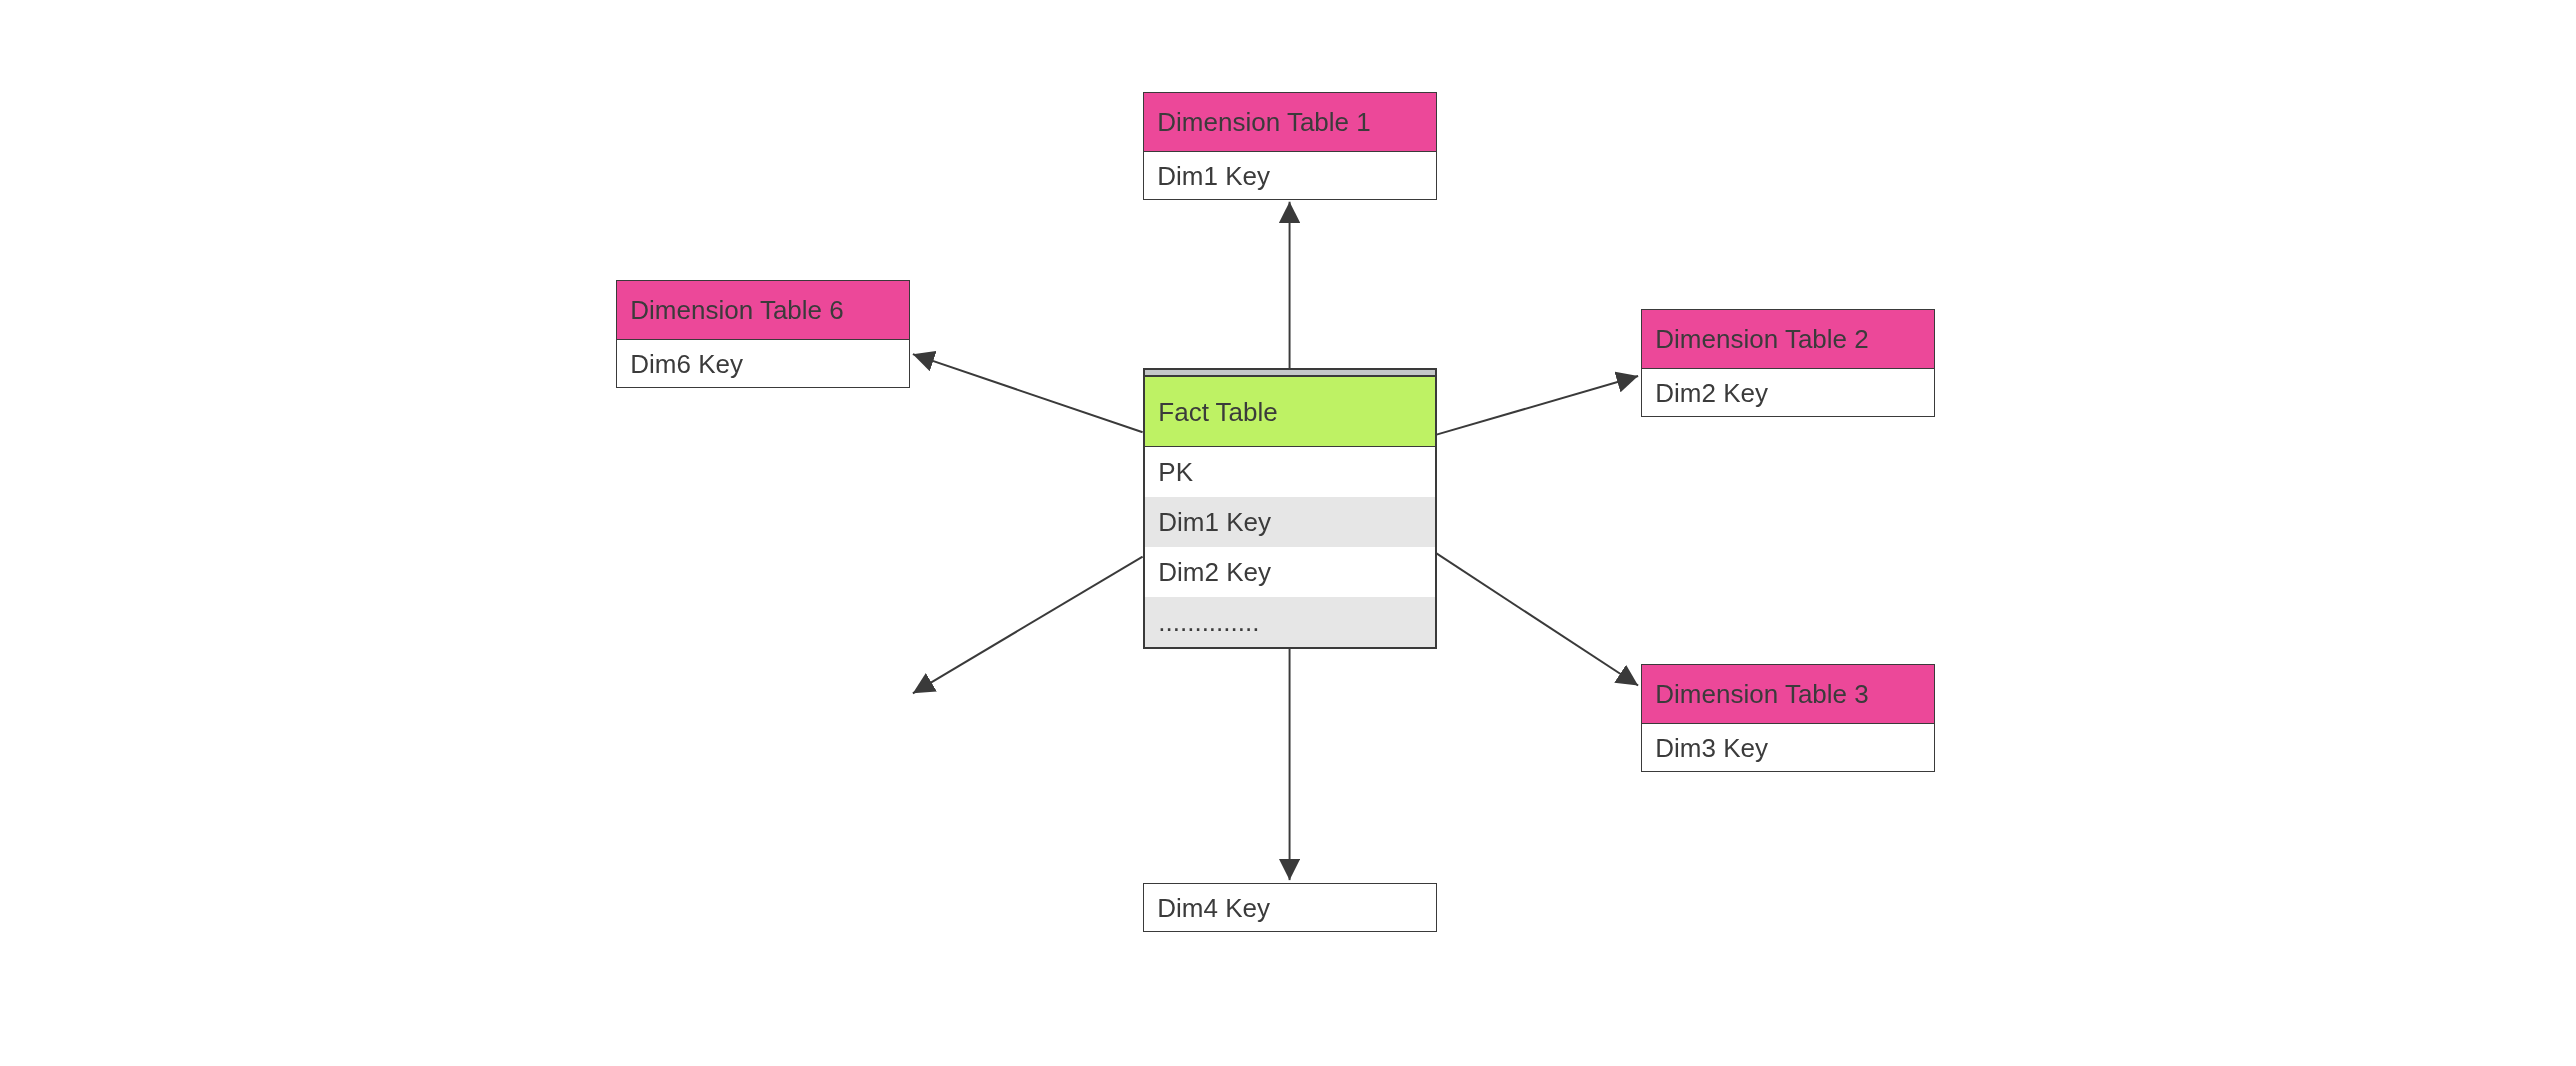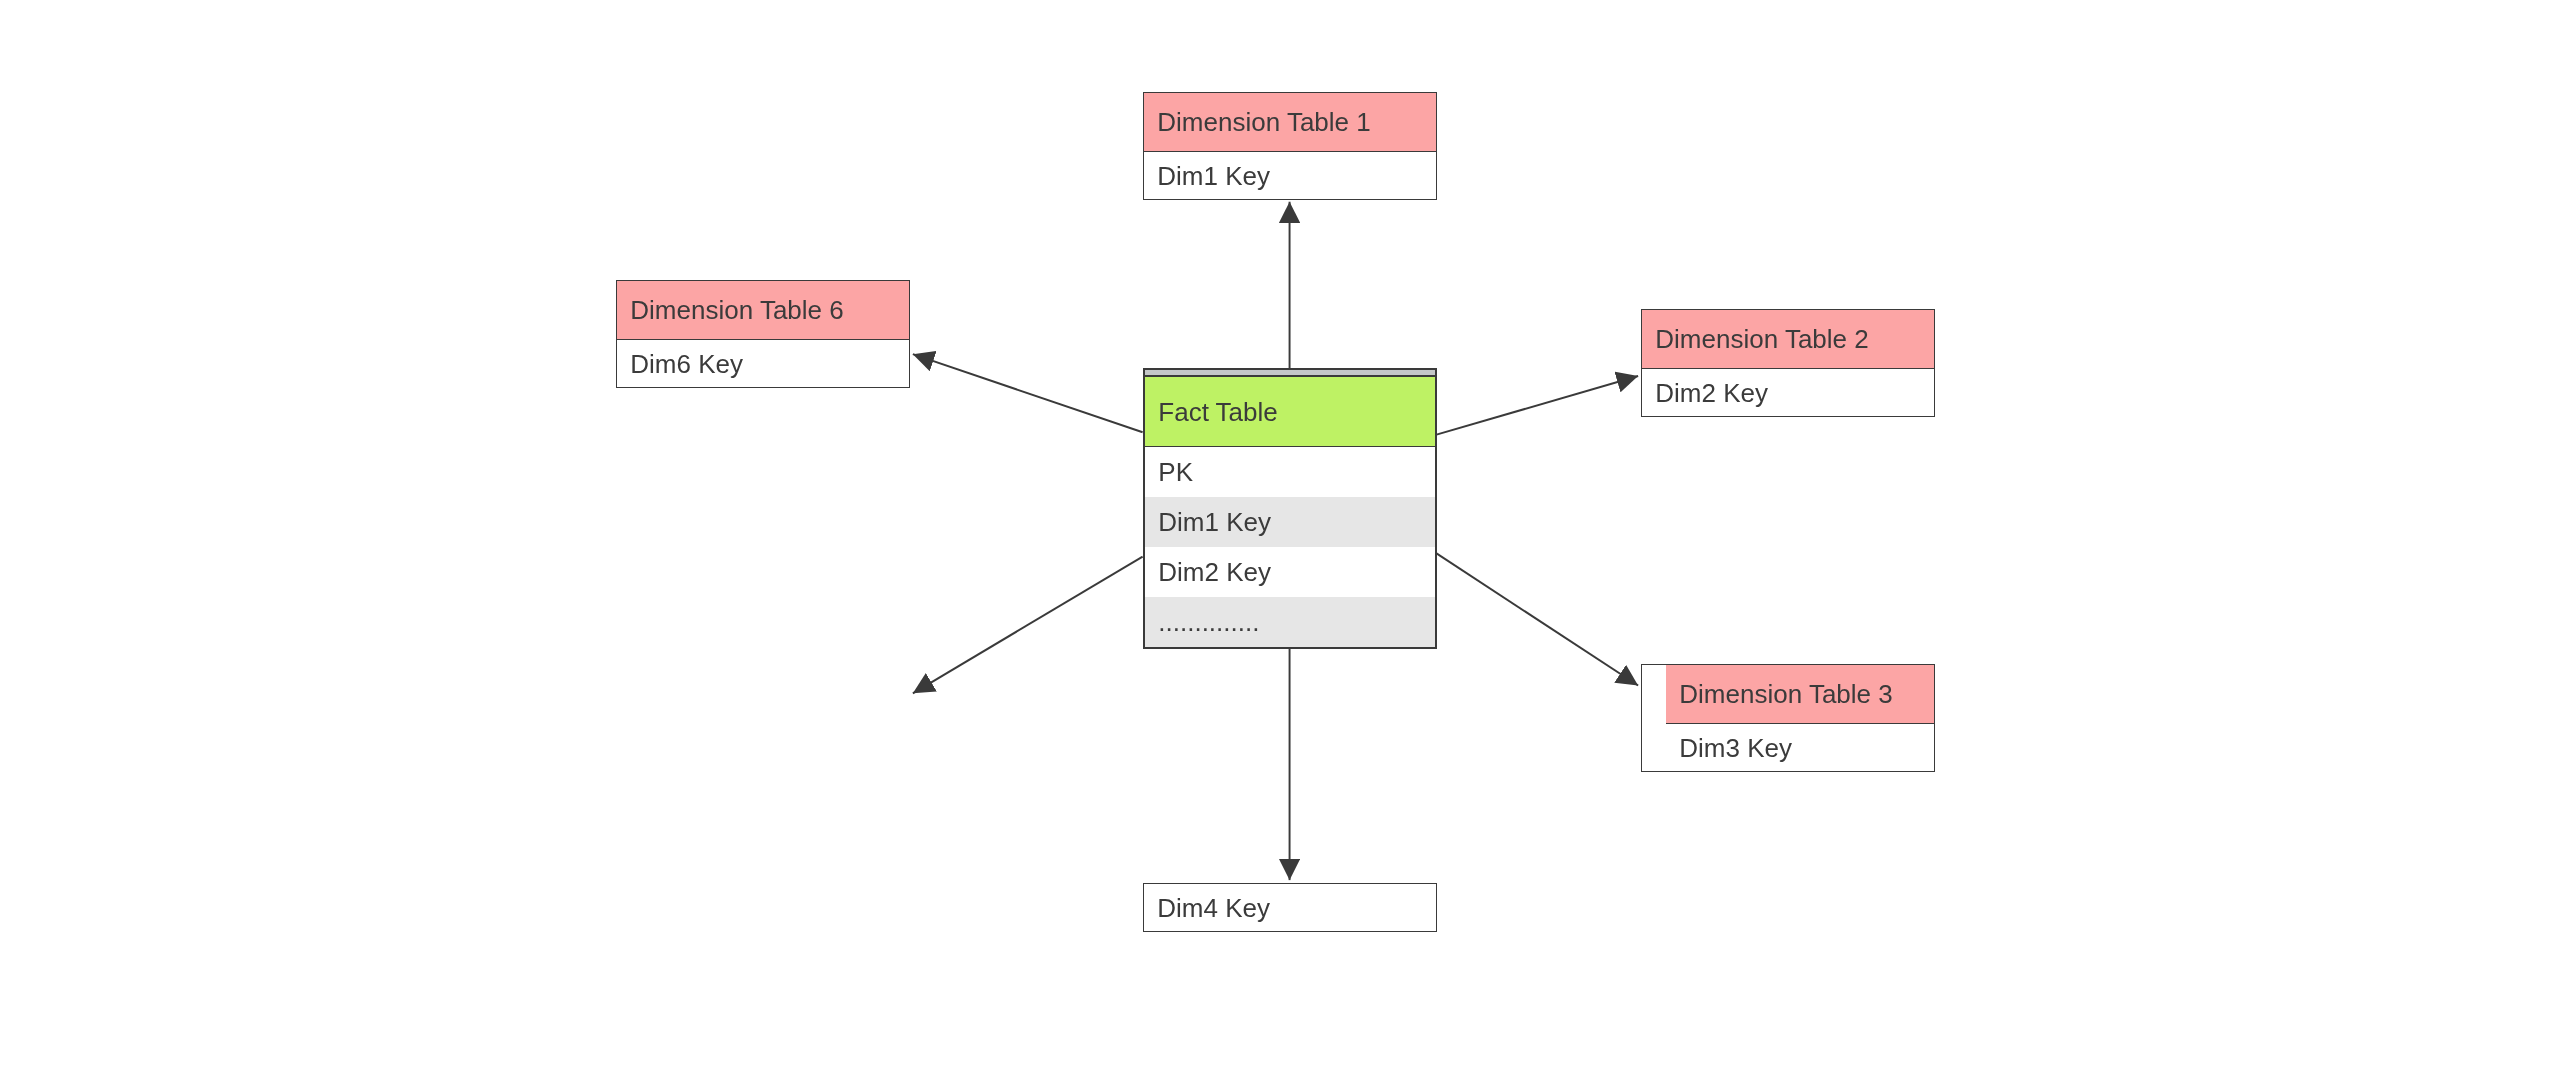--- a/index.html
+++ b/index.html
@@ -34,21 +34,21 @@
     border: 1.6px solid #3A3A3A;
     font-size: 26px;
     line-height: 1;
   }
   .entity .header {
     box-sizing: border-box;
     height: 59px;
     display: flex;
     align-items: center;
     padding: 0 13.3px;
-    background: #fca5a5;
+    background: #ec4899;
     border-bottom: 1.6px solid #3A3A3A;
   }
   .entity .row {
     box-sizing: border-box;
     height: 47px;
     display: flex;
     align-items: center;
     padding: 0 13.3px;
     background: #FFFFFF;
   }
@@ -99,21 +99,21 @@
 
   <div class="entity" style="left:1641px; top:309px;">
     <div class="header">
       <span>Dimension Table 2</span>
     </div>
     <div class="row">
       <span>Dim2 Key</span>
     </div>
   </div>
 
-  <div class="entity" style="left:1641px; top:664px;padding-left:24px;">
+  <div class="entity" style="left:1641px; top:664px;">
     <div class="header">
       <span>Dimension Table 3</span>
     </div>
     <div class="row">
       <span>Dim3 Key</span>
     </div>
   </div>
 
   <div class="entity" style="left:1143px; top:883px;">
     <div class="row">

